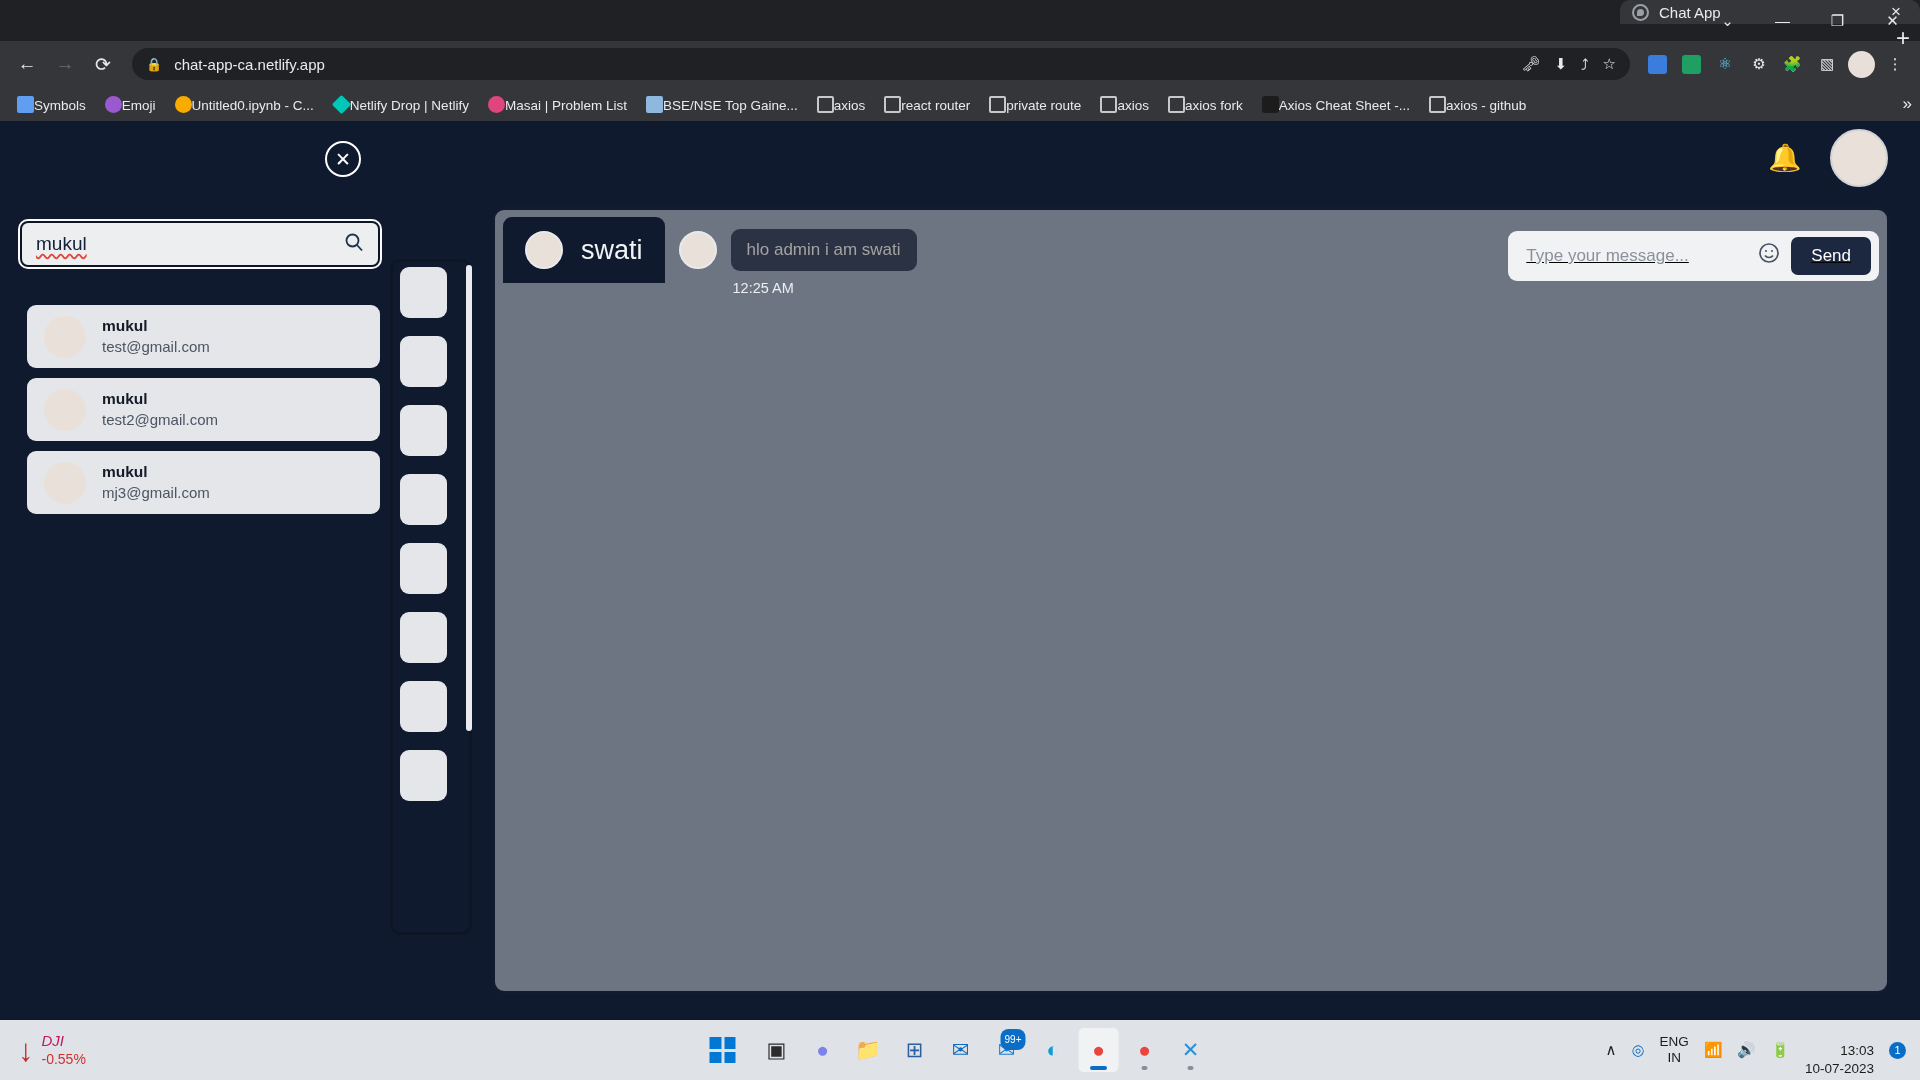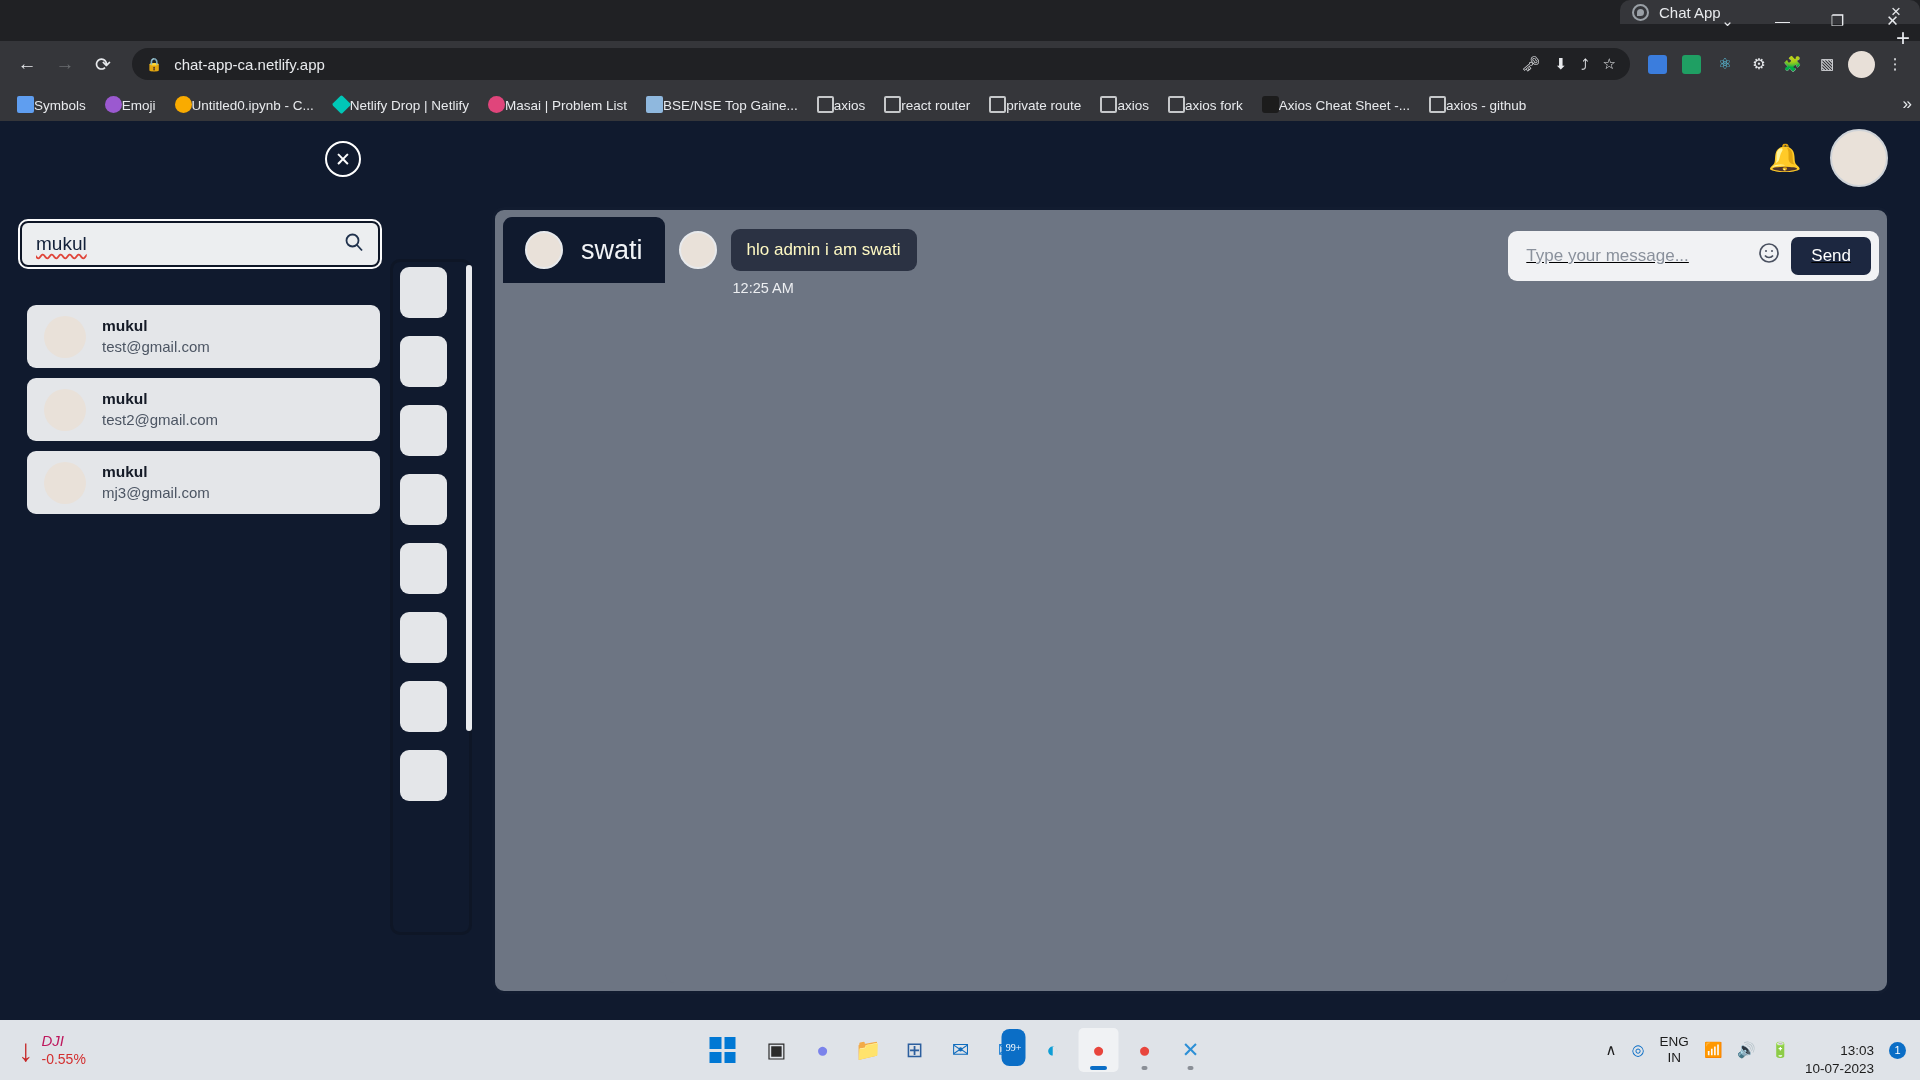--- a/index.html
+++ b/index.html
@@ -186,21 +186,21 @@
   .chat-scroll {
     flex: 1; background: #6d7583; border-radius: 0 0 9px 9px;
     padding: 12px 14px; overflow: hidden;
   }
   .msg-row { display: flex; gap: 14px; align-items: flex-start; }
   .msg-av {
     width: 38px; height: 38px; border-radius: 50%; overflow: hidden;
     background: #e9e1d9; border: 2px solid #e7e9ec; flex: none; margin-top: 2px;
   }
   .bubble {
-    background: #2b3243; color: #fef9c3; font-size: 17px;
+    background: #2b3243; color: #a3a3a3; font-size: 17px;
     padding: 11px 16px; border-radius: 9px; display: inline-block;
   }
   .msg-time { color: #eceef1; font-size: 14.5px; margin-top: 9px; margin-left: 2px; }
 
   .composer {
     margin-top: 14px; height: 50px; background: #f1f2f4; border-radius: 9px;
     display: flex; align-items: center; padding: 0 8px 0 18px; gap: 10px; text-decoration: underline;
   }
   .composer-input {
     flex: 1; border: none; background: transparent; outline: none;
@@ -241,21 +241,21 @@
     justify-content: center; position: relative; border-radius: 5px;
   }
   .tb-app.active { background: #ffffff88; }
   .tb-app .dot {
     position: absolute; bottom: 2px; left: 50%; transform: translateX(-50%);
     width: 6px; height: 4px; border-radius: 2px; background: #8a8f96;
   }
   .tb-app.active .dot { width: 17px; background: #0b6ec6; }
   .badge {
     position: absolute; top: 1px; right: 1px; background: #0b6ec6; color: #fff;
-    font-size: 10px; border-radius: 8px; padding: 13px 4px; font-family: Liberation Serif, serif;
+    font-size: 10px; border-radius: 8px; padding: 5px 4px;
   }
   .tb-right {
     position: absolute; right: 14px; display: flex; align-items: center; gap: 15px;
   }
   .lang { text-align: center; line-height: 1.15; color: #1c1c1c; font-size: 13.5px; }
   .clock { text-align: right; line-height: 1.3; color: #1c1c1c; font-size: 13.5px; margin-top: 20px; }
   .notif-pill {
     width: 17px; height: 17px; border-radius: 50%; background: #0b6ec6;
     color: #fff; font-size: 11px; display: flex; align-items: center;
     justify-content: center;

